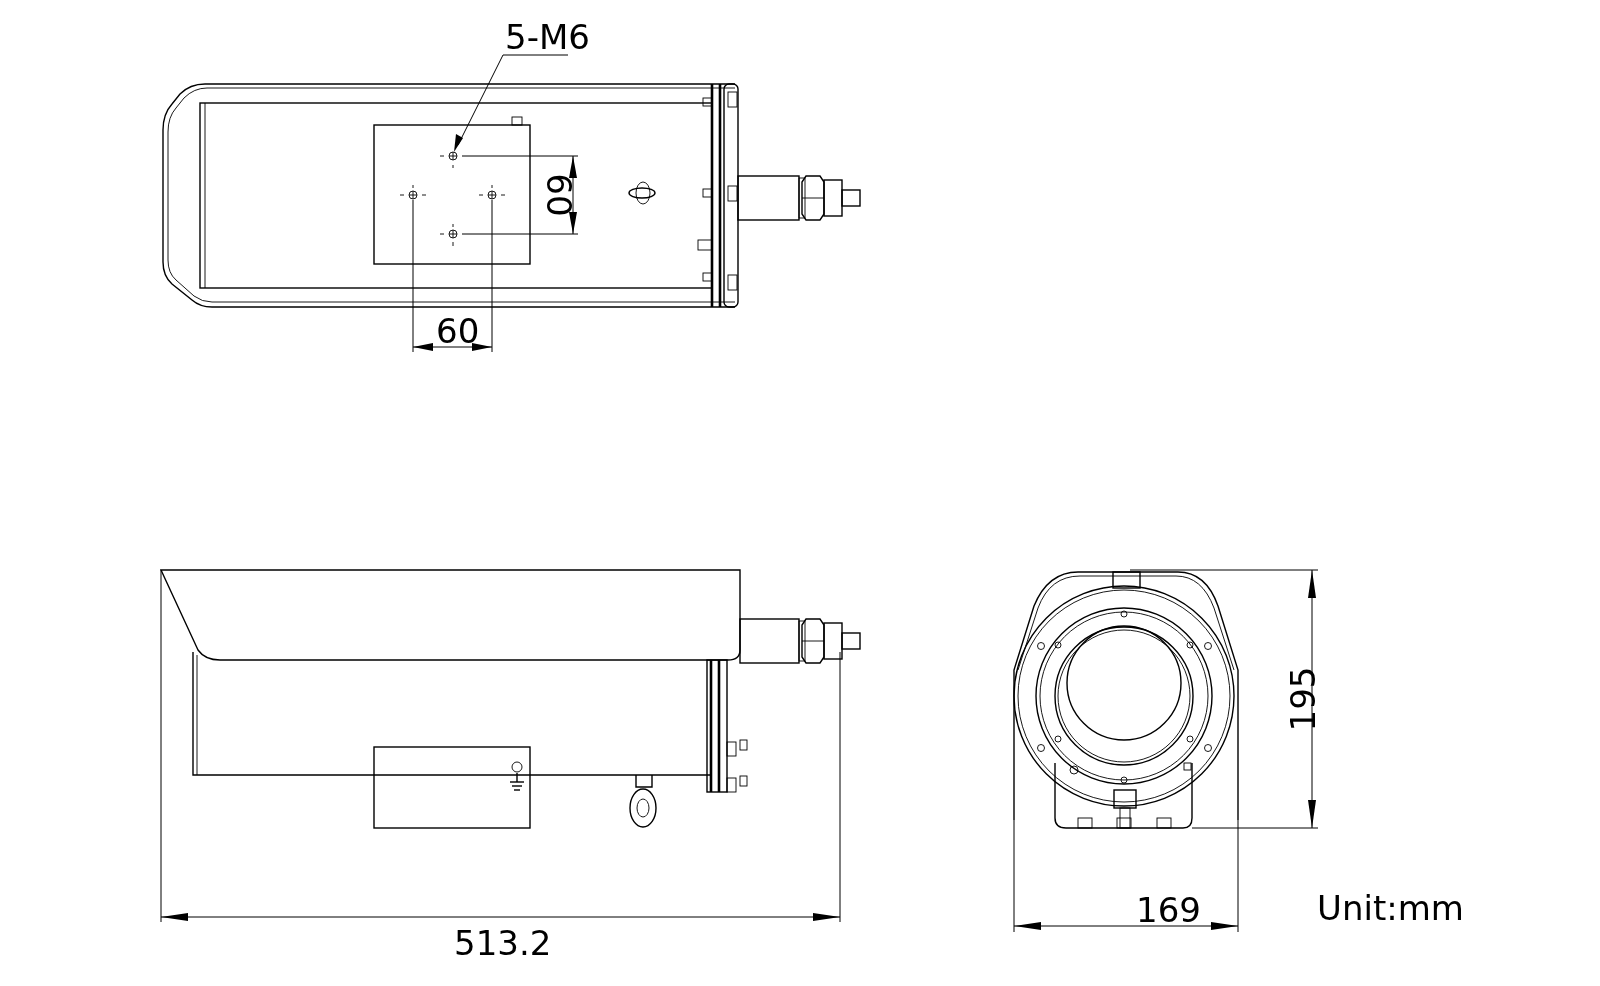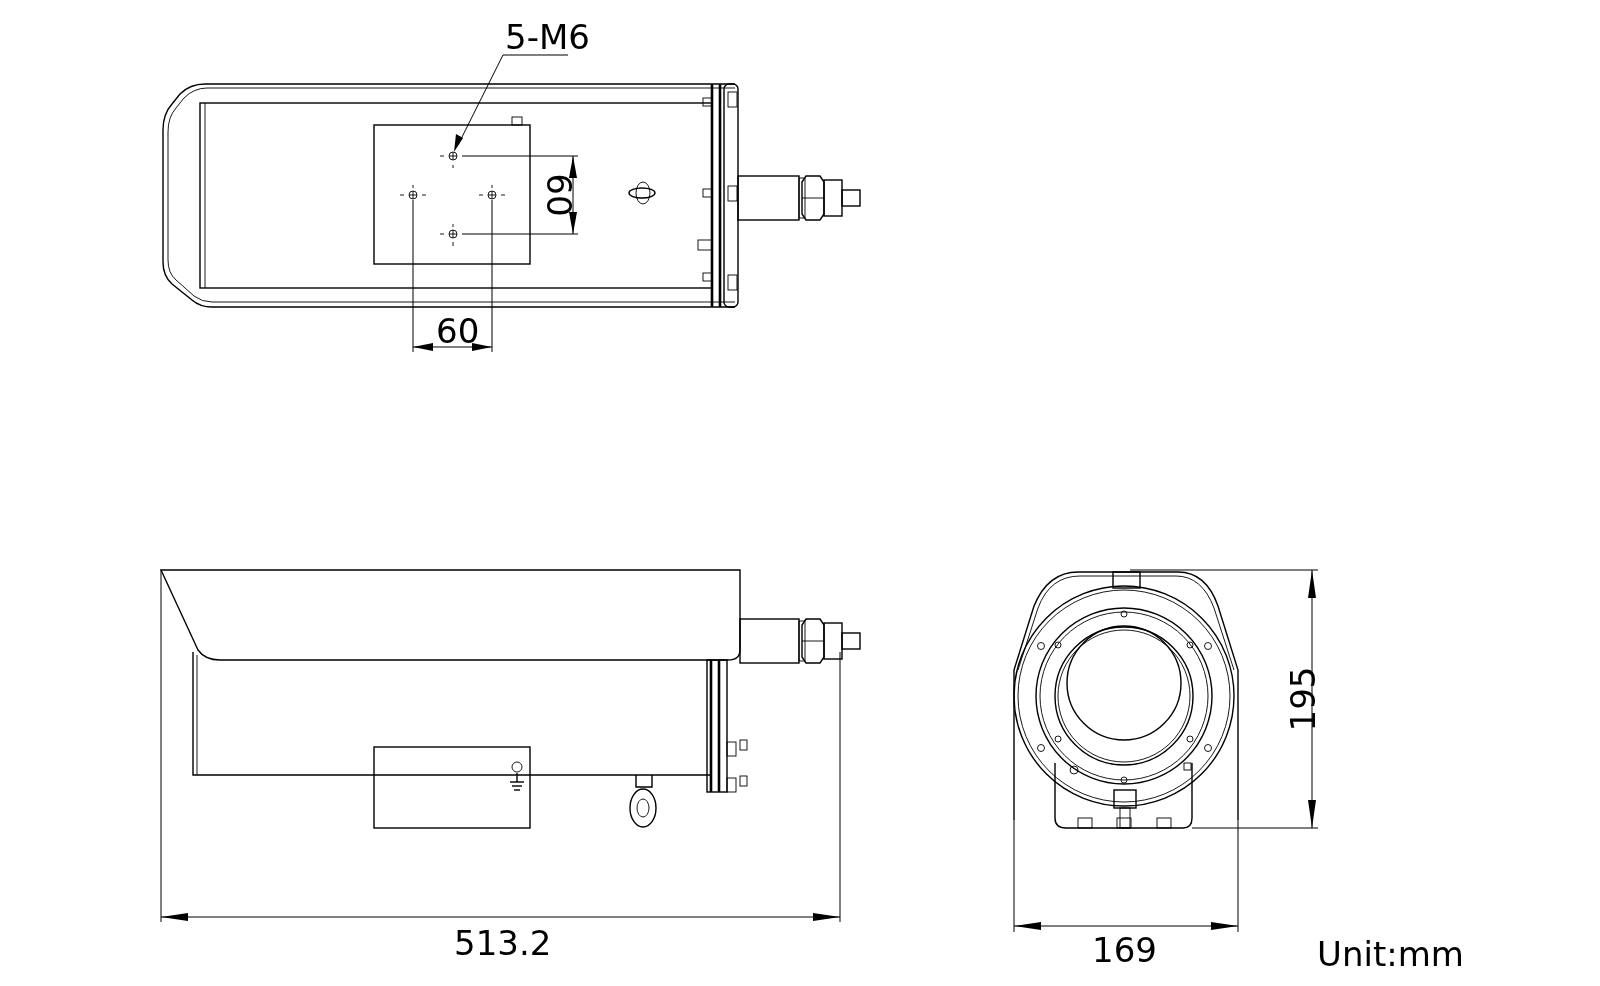--- a/index.html
+++ b/index.html
@@ -185,14 +185,14 @@
     <polygon class="arrow" points="1014,926 1041,922 1041,930"></polygon>
     <polygon class="arrow" points="1238,926 1211,922 1211,930"></polygon>
   </g>
 </svg>
 
 <div class="lbl" style="left:505px; top:20px;">5-M6</div>
 <div class="lbl rotcw" style="left:537px; top:178px;">60</div>
 <div class="lbl" style="left:436px; top:314px;">60</div>
 <div class="lbl" style="left:454px; top:886px;margin-top:40px;">513.2</div>
 <div class="lbl rot" style="left:1271px; top:682px;">195</div>
-<div class="lbl" style="left:1092px; top:893px;margin-top:40px;">169</div>
-<div class="lbl" style="left:1317px; top:891px;margin-top:46px;">Unit:mm</div>
+<div class="lbl" style="left:1136px; top:893px;">169</div>
+<div class="lbl" style="left:1317px; top:891px;">Unit:mm</div>
 
 </body></html>

